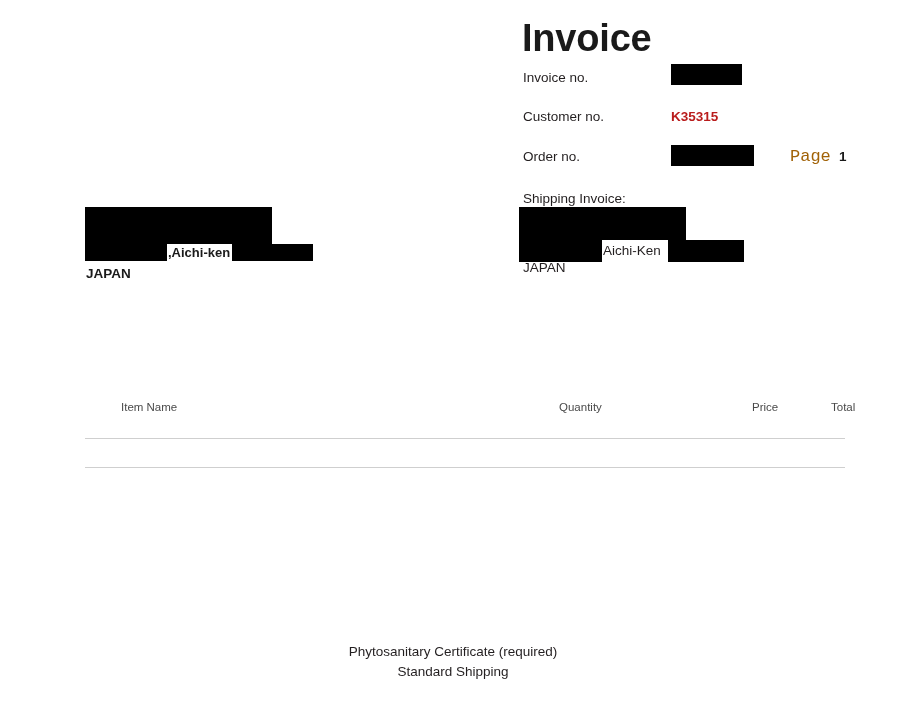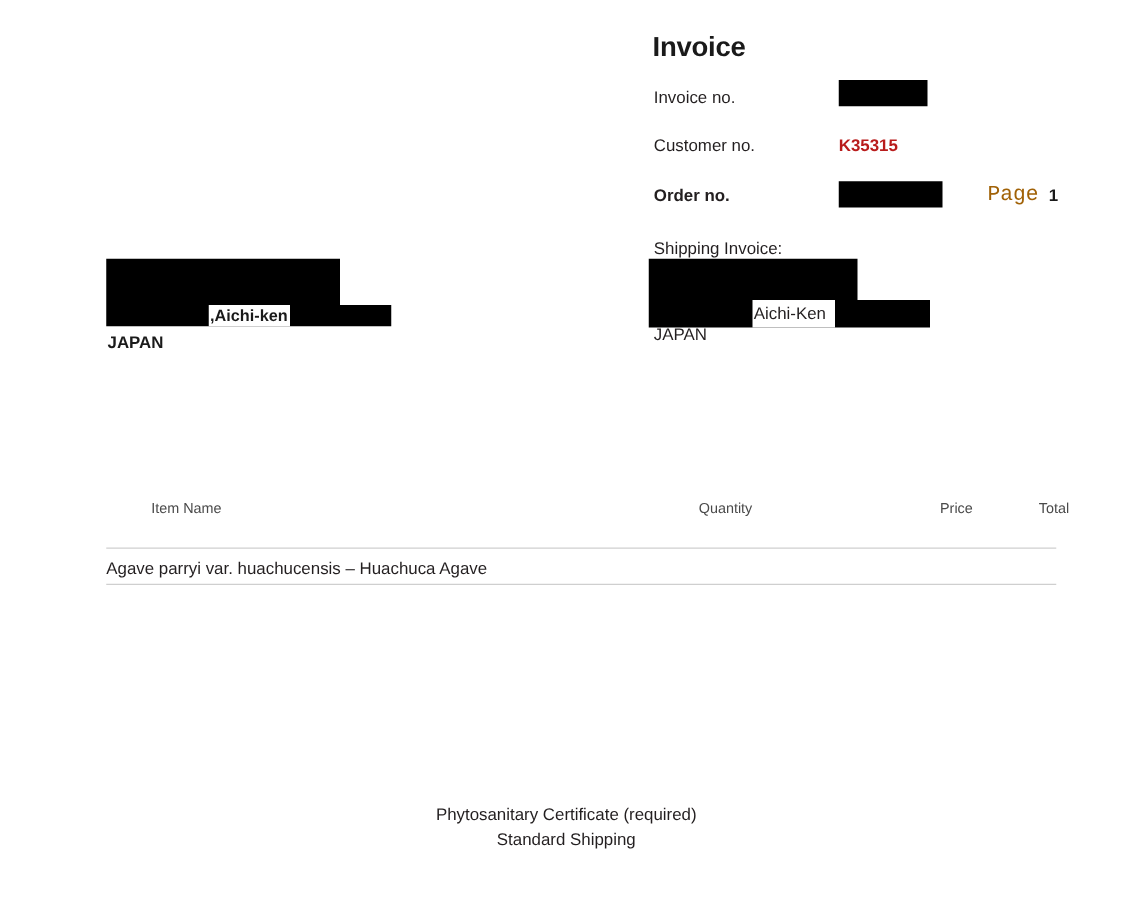--- a/index.html
+++ b/index.html
@@ -21,37 +21,37 @@
     inset: 0;
     background: #ffffff;
   }
 
   .abs { position: absolute; }
 
   
   .inv-title {
     left: 522px;
     top: 20px;
-    font-size: 22px;
+    font-size: 38px;
     font-weight: bold;
     letter-spacing: -0.2px;
     color: #1a1a1a;
     line-height: 36px;
   }
 
   
   .meta-label {
     left: 523px;
     font-size: 13.5px;
     color: #231f20;
     line-height: 18px;
   }
   .meta-row1 { top: 69px; }
   .meta-row2 { top: 108px; }
-  .meta-row3 { top: 148px; font-weight: bold; }
+  .meta-row3 { top: 148px; }
 
   .meta-value-bold {
     left: 671px;
     top: 108px;
     font-size: 13.5px;
     font-weight: bold;
     color: #b91c1c;
     line-height: 18px;
   }
 
@@ -259,19 +259,18 @@
     <div class="abs r-gap-text">Aichi-Ken</div>
     <div class="abs r-country">JAPAN</div>
   </div>
 
   <div class="abs col-head col-item">Item Name</div>
   <div class="abs col-head col-quantity">Quantity</div>
   <div class="abs col-head col-price">Price</div>
   <div class="abs col-head col-total">Total</div>
 
   <div class="abs rule rule-top"></div>
-  <div class="abs item-name">Agave parryi var. huachucensis – Huachuca Agave</div>
   <div class="abs rule rule-bottom"></div>
 
   <div class="abs footer-line f2">Standard Shipping</div>
   <div class="abs footer-line f1">Phytosanitary Certificate (required)</div>
 
 </div>
 
 </body></html>

